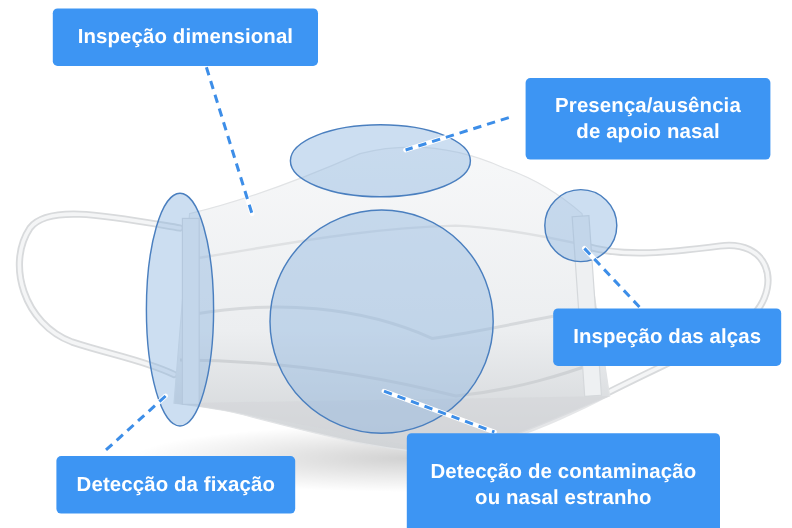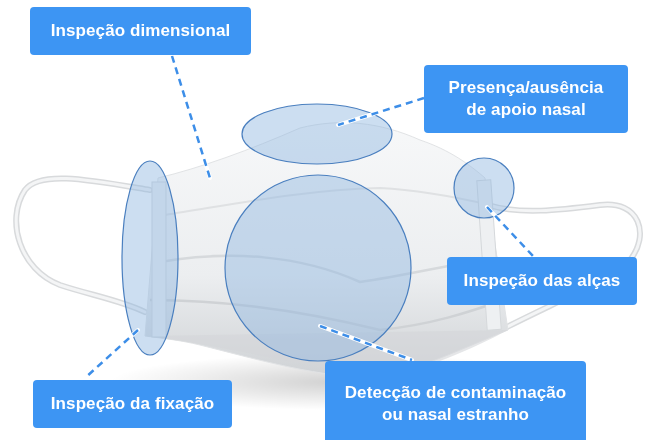--- a/index.html
+++ b/index.html
@@ -3,20 +3,21 @@
 <meta charset="utf-8">
 <style>
   html, body { margin:0; padding:0; }
   body { width:660px; height:440px; position:relative; overflow:hidden; background:#ffffff; font-family:"Liberation Sans", sans-serif; }
   .stage { position:absolute; left:0; top:0; width:660px; height:440px; }
   .label {
     position:absolute; background:#3d95f3; color:#ffffff; border-radius:4px;
     font-weight:bold; font-size:17px; line-height:22px; text-align:center;
     display:flex; flex-direction:column; justify-content:center; align-items:center;
     letter-spacing:0.1px;
+    margin-left:14px;
   }
   .label span { display:block; white-space:nowrap; }
 </style>
 </head>
 <body>
 
 <div class="stage">
   <svg width="660" height="440" viewBox="0 0 660 440">
     <defs>
       <linearGradient id="maskBody" x1="0" y1="0" x2="0" y2="1">
@@ -82,15 +83,15 @@
     <span>Presença/ausência</span>
     <span>de apoio nasal</span>
   </div>
 
   <div class="label" style="left:325px; top:361px; width:261px; height:86px;">
     <span>Detecção de contaminação</span>
     <span>ou nasal estranho</span>
   </div>
 
   <div class="label" style="left:33px; top:380px; width:199px; height:48px;">
-    <span>Inspeção da fixação</span>
+    <span>Detecção da fixação</span>
   </div>
 </div>
 
 </body></html>

